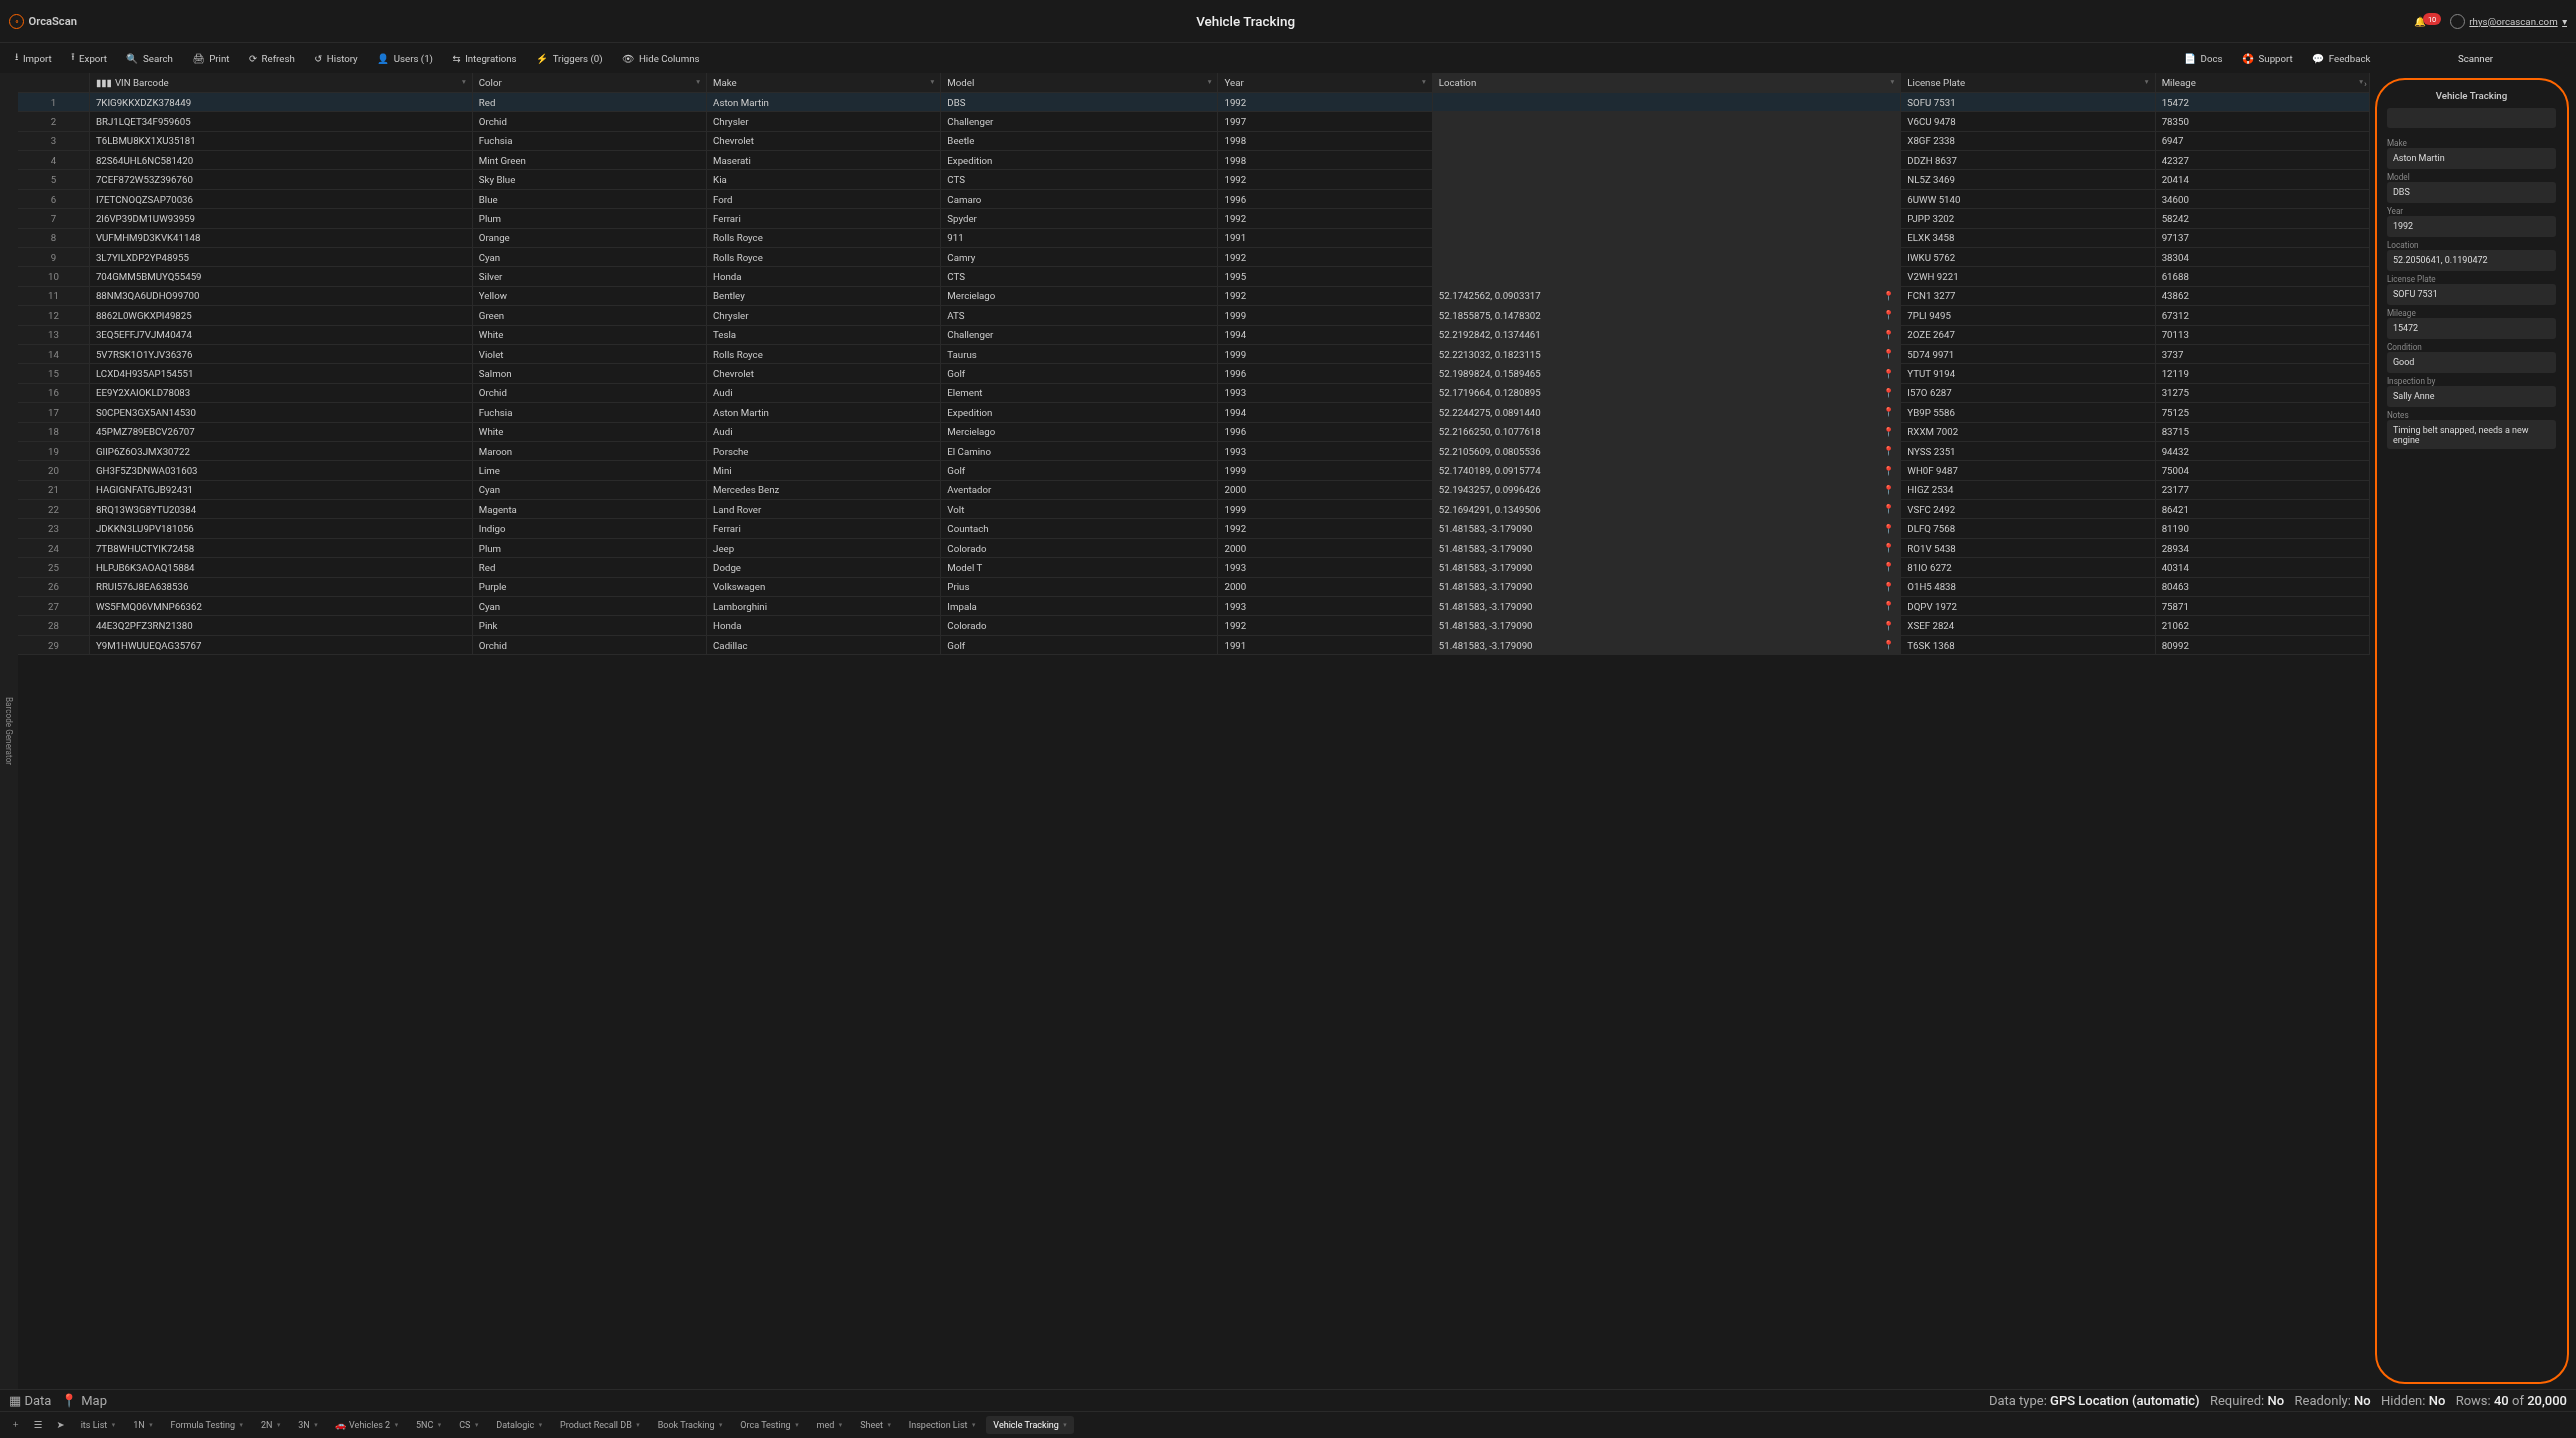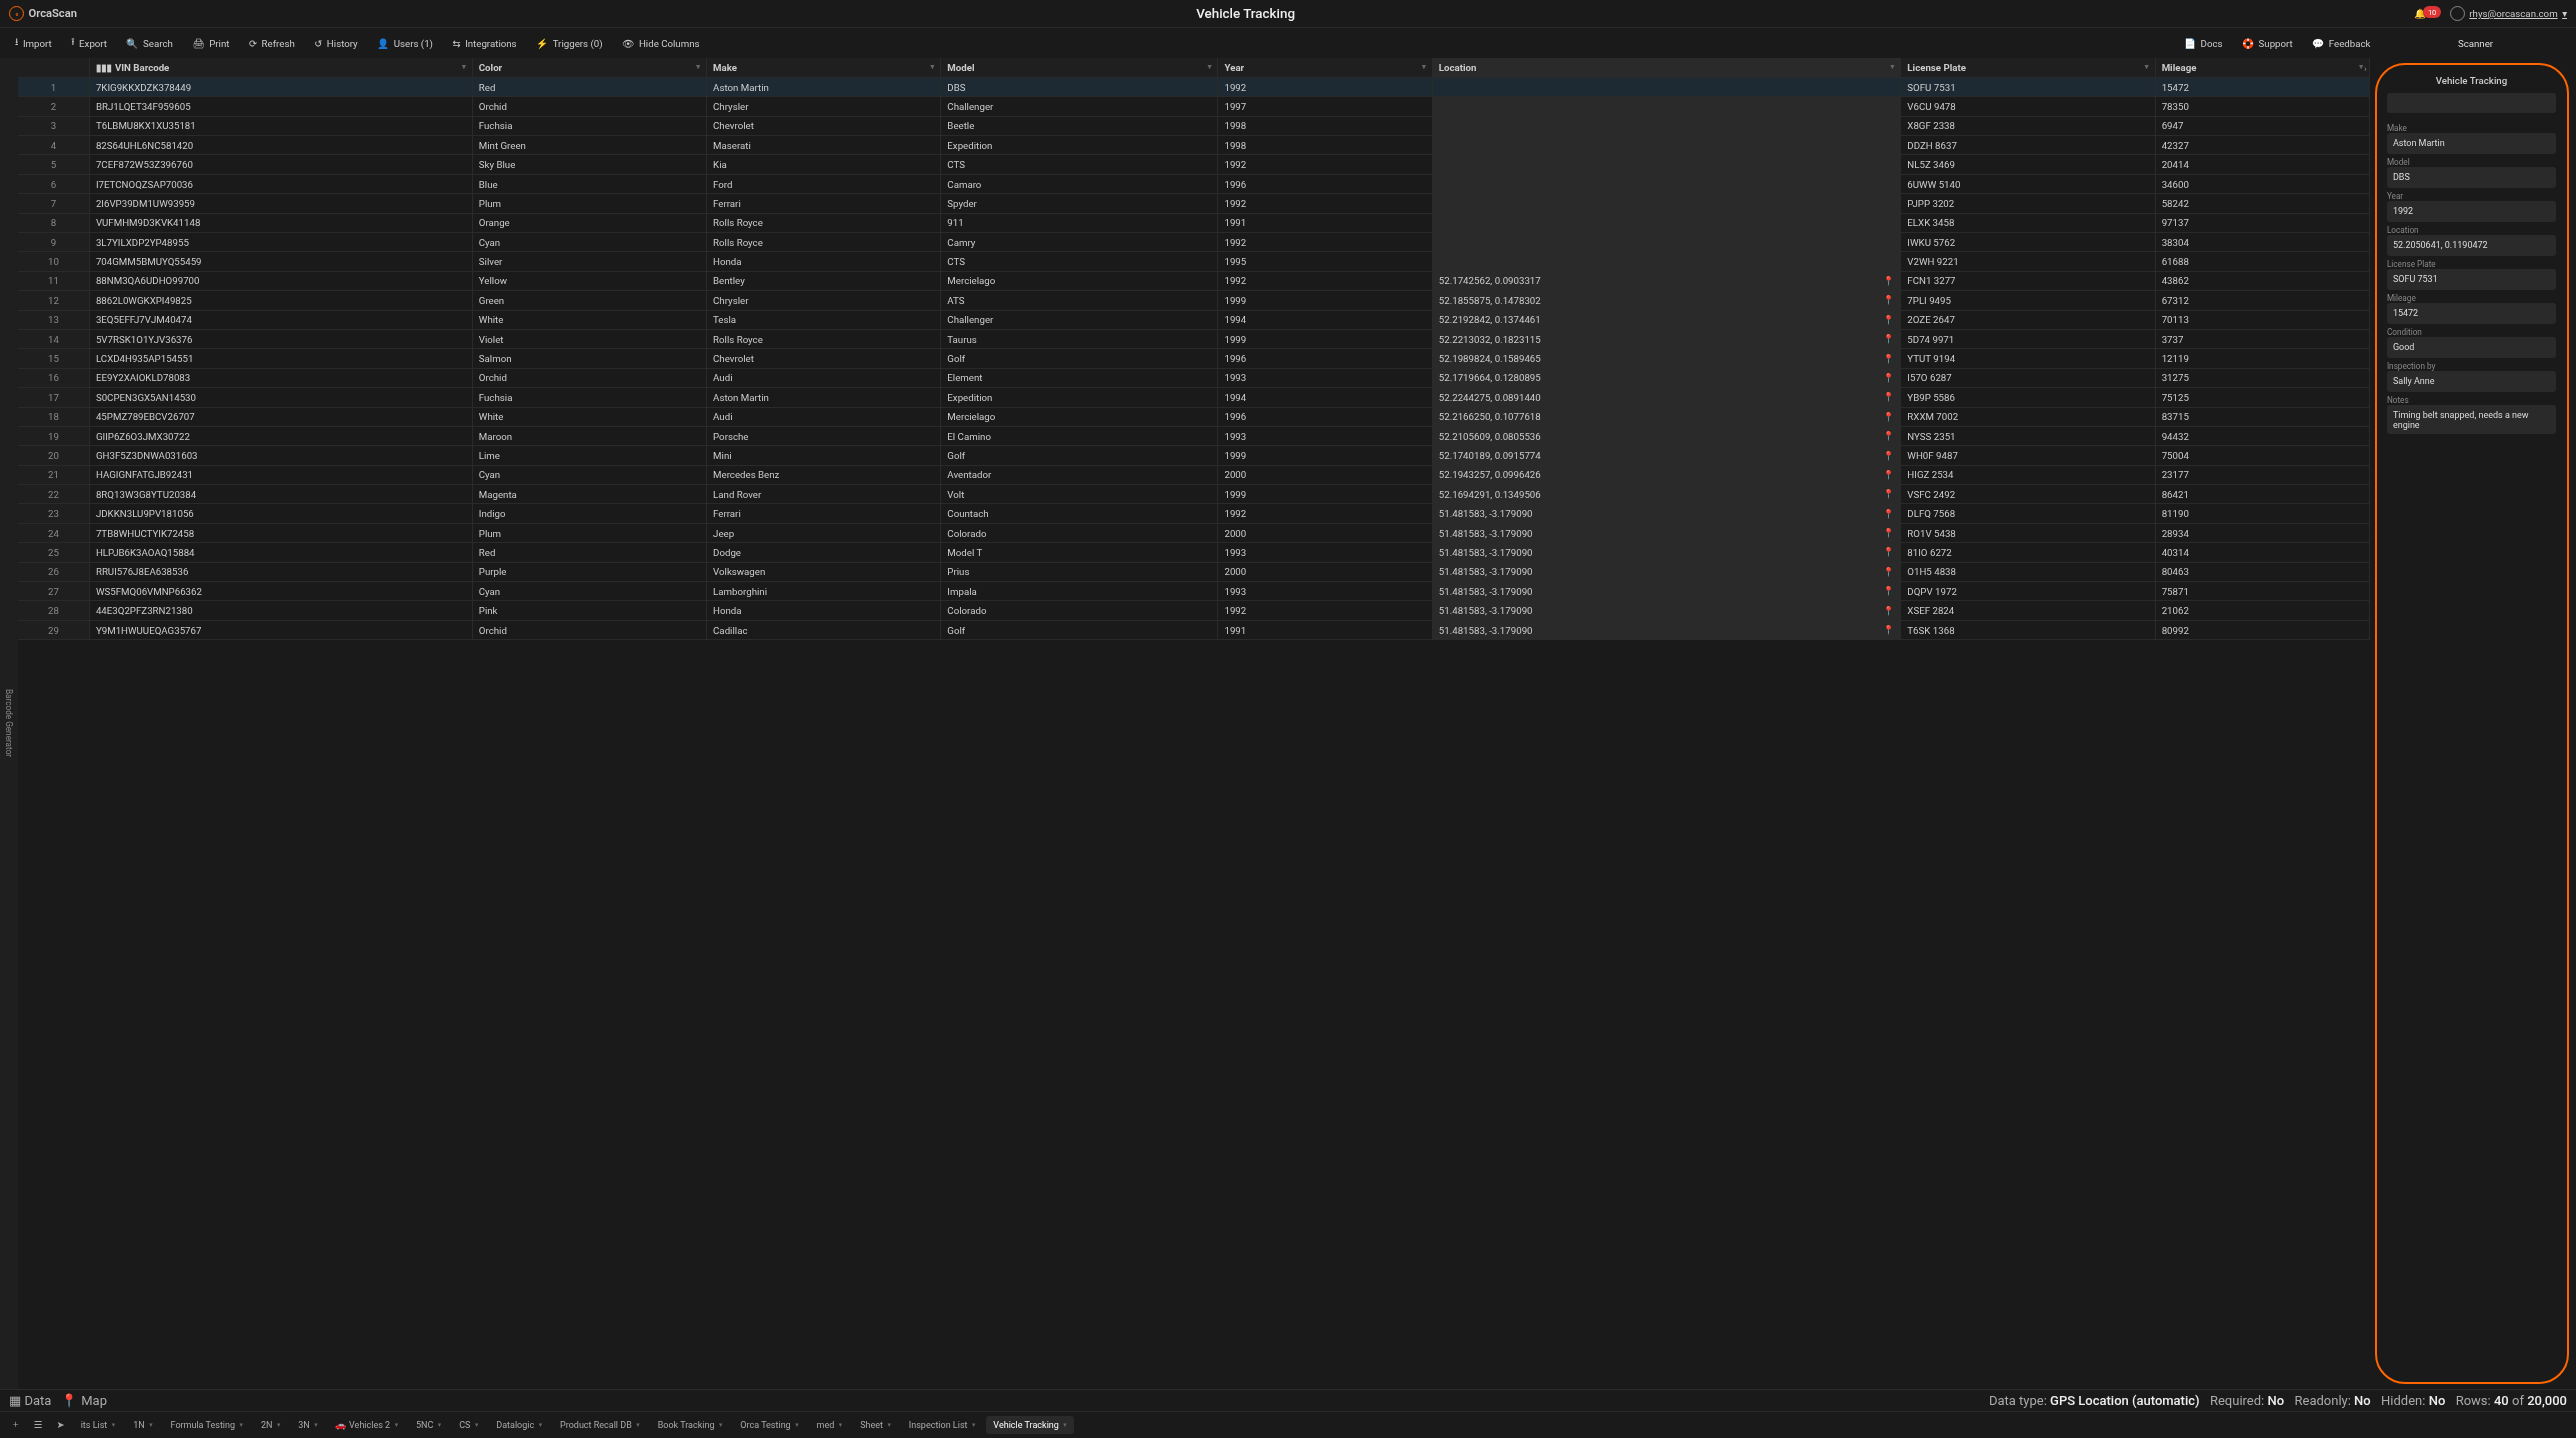--- a/index.html
+++ b/index.html
@@ -1,20 +1,20 @@
 <!DOCTYPE html>
 <html style="font-size:12px"><head>
 <meta charset="utf-8">
 <style>
   * { margin:0; padding:0; box-sizing:border-box; font-family:-apple-system,BlinkMacSystemFont,"Segoe UI",Roboto,Helvetica,Arial,sans-serif; }
   body { background:#1a1a1a; color:#ccc; font-size:9.7px; overflow:hidden; }
   .app { display:flex; flex-direction:column; height:100vh; }
 
   
-  .topbar { display:flex; align-items:center; padding:4.5px 9px; background:#1a1a1a; border-bottom:0.7px solid #2a2a2a; height:28px; }
+  .topbar { display:flex; align-items:center; padding:4.5px 9px; background:#1a1a1a; border-bottom:0.7px solid #2a2a2a; height:43px; }
   .logo { display:flex; align-items:center; gap:4.5px; font-size:11.2px; font-weight:600; color:#ccc; }
   .logo-circle { width:15px; height:15px; border:1.5px solid #f60; border-radius:50%; display:inline-flex; align-items:center; justify-content:center; }
   .logo-circle::after { content:"‹›"; font-size:6.7px; color:#f60; letter-spacing:-0.7px; }
   .title { flex:1; text-align:center; font-size:13.4px; font-weight:500; color:#eee; }
   .top-right { display:flex; align-items:center; gap:6px; }
   .badge { background:#d33; color:#fff; font-size:7.5px; border-radius:7.5px; padding:1.5px 4.5px; position:relative; top:-3px; left:-3px;}
   .user { display:flex; align-items:center; gap:4.5px; color:#ccc;text-decoration:underline; }
   .avatar { width:15px; height:15px; border-radius:50%; border:1.5px solid #888; display:inline-block; }
 
   
@@ -24,21 +24,21 @@
   .scanner-label { width:186px; text-align:center; font-weight:400; color:#ddd;}
 
   
   .main { flex:1; display:flex; overflow:hidden; }
   .side-gutter { width:18px; background:#1f1f1f; writing-mode:vertical-rl; text-orientation:mixed; display:flex; align-items:center; justify-content:center; font-size:8.2px; color:#888; cursor:pointer;}
   .sheet { flex:1; display:flex; flex-direction:column; overflow:hidden; }
   .grid-wrap { flex:1; overflow:hidden; position:relative;}
   table { border-collapse:collapse; width:100%; table-layout:fixed;}
   th, td { border-right:0.7px solid #2a2a2a; border-bottom:0.7px solid #2a2a2a; padding:3px 6px; text-align:left; white-space:nowrap; overflow:hidden; text-overflow:ellipsis; height:19.4px;}
   .rownum { width:25px; text-align:center; color:#888; background:#1f1f1f; position:sticky; left:0;}
-  thead th { background:#1f1f1f; font-weight:700; color:#ccc; position:sticky; top:0;}
+  thead th { background:#1f1f1f; font-weight:400; color:#ccc; position:sticky; top:0;}
   .col-vin { width:134px;} .col-color { width:82px;} .col-make{width:82px;} .col-model{width:97px;} .col-year{width:75px;} .col-loc{width:164px;} .col-lic{width:89px;} .col-mil{width:75px;}
   .chev { float:right; color:#666; font-size:7.5px;}
   .row-sel td { background:#1e2a33 !important; }
   .col-sel { background:#2a2a2a !important; }
   .loc-cell { display:flex; align-items:center; justify-content:space-between;}
   .pin { color:#c9a400; font-size:9px;}
 
   
   .scanner { width:194px; border:2.2px solid #f60; border-radius:30px; margin:4.5px 7.5px 4.5px 4.5px; padding:10.4px 10.4px 13.4px; display:flex; flex-direction:column; gap:3px; overflow-y:auto; background:#1a1a1a;}
   .scanner h4 { text-align:center; font-size:9.7px; font-weight:500; margin-bottom:4.5px; }

